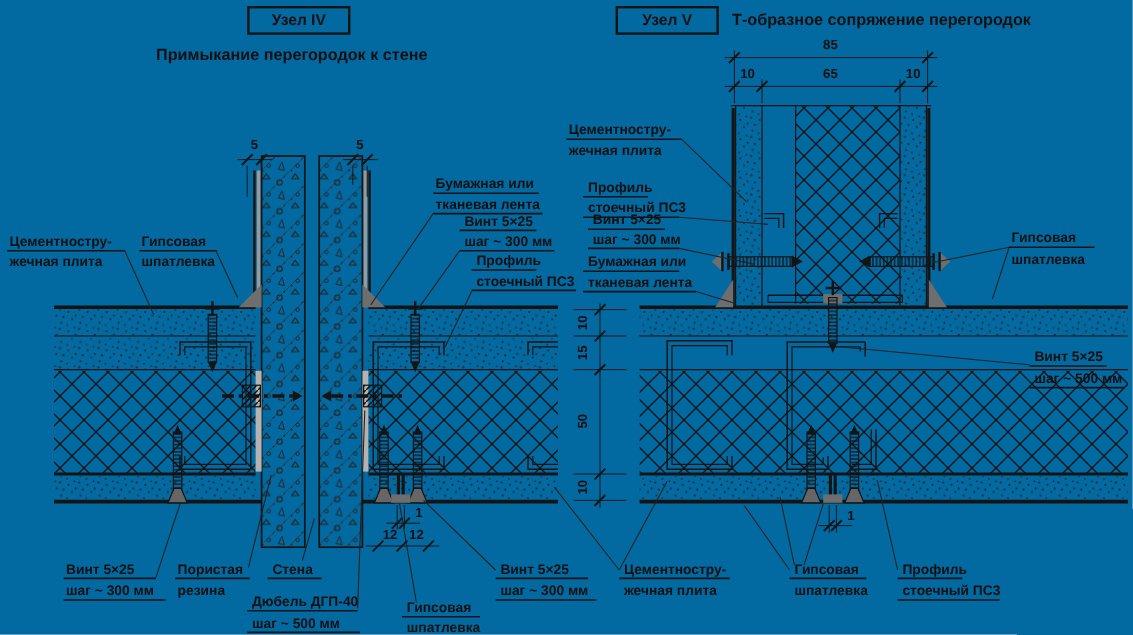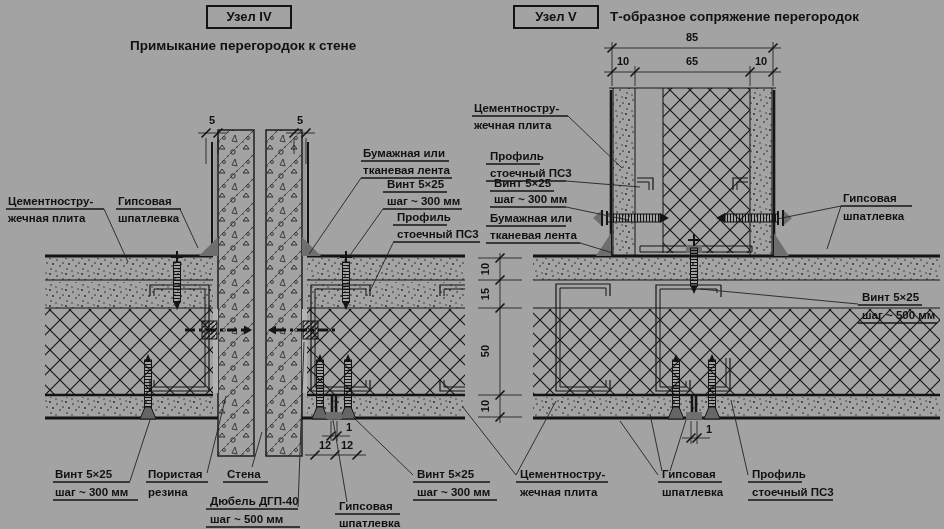--- a/index.html
+++ b/index.html
@@ -1,16 +1,16 @@
 <!DOCTYPE html>
 <html><head>
 <meta charset="utf-8">
 <style>
   html,body{margin:0;padding:0;background:#fff}
-  .stage{position:relative;width:944px;height:529px;background:#a3a3a3;overflow:hidden}
+  .stage{position:relative;width:944px;height:529px;background:#0369a1;overflow:hidden}
   .s08{stroke:#141414;stroke-width:.8;fill:none}
   .s1{stroke:#141414;stroke-width:1;fill:none}
   .s12{stroke:#141414;stroke-width:1.2;fill:none}
   .s2{stroke:#141414;stroke-width:2;fill:none}
   .s25{stroke:#141414;stroke-width:2.6;fill:none}
   .s3{stroke:#141414;stroke-width:3;fill:none}
   .lead{stroke:#222;stroke-width:.9;fill:none}
   .und{stroke:#141414;stroke-width:1.3}
   .tick{stroke:#141414;stroke-width:1.6}
   .lbl{font:700 11.5px "Liberation Sans",sans-serif;fill:#111}

